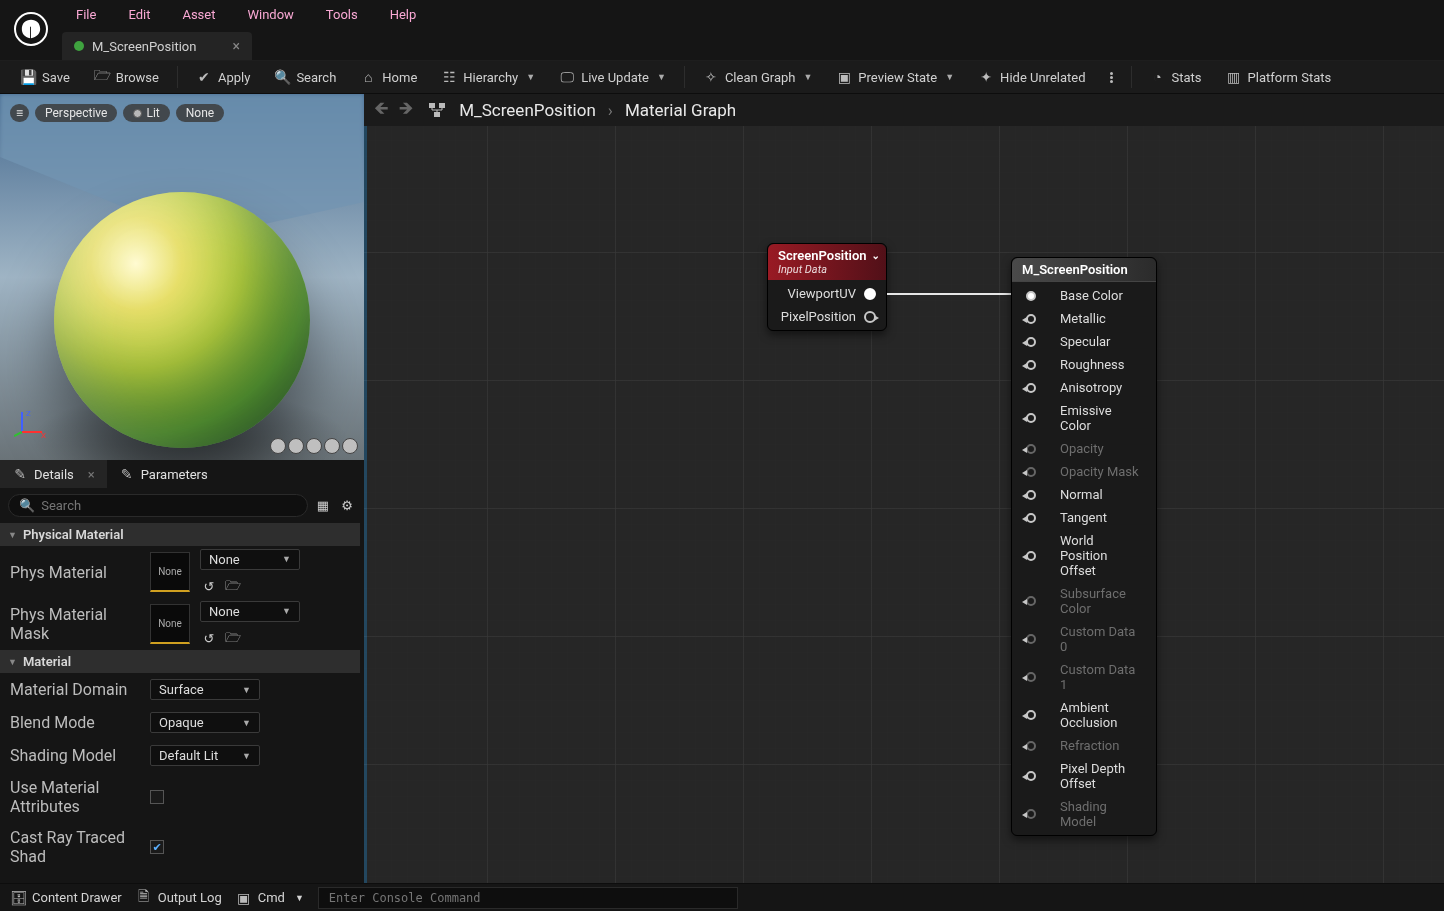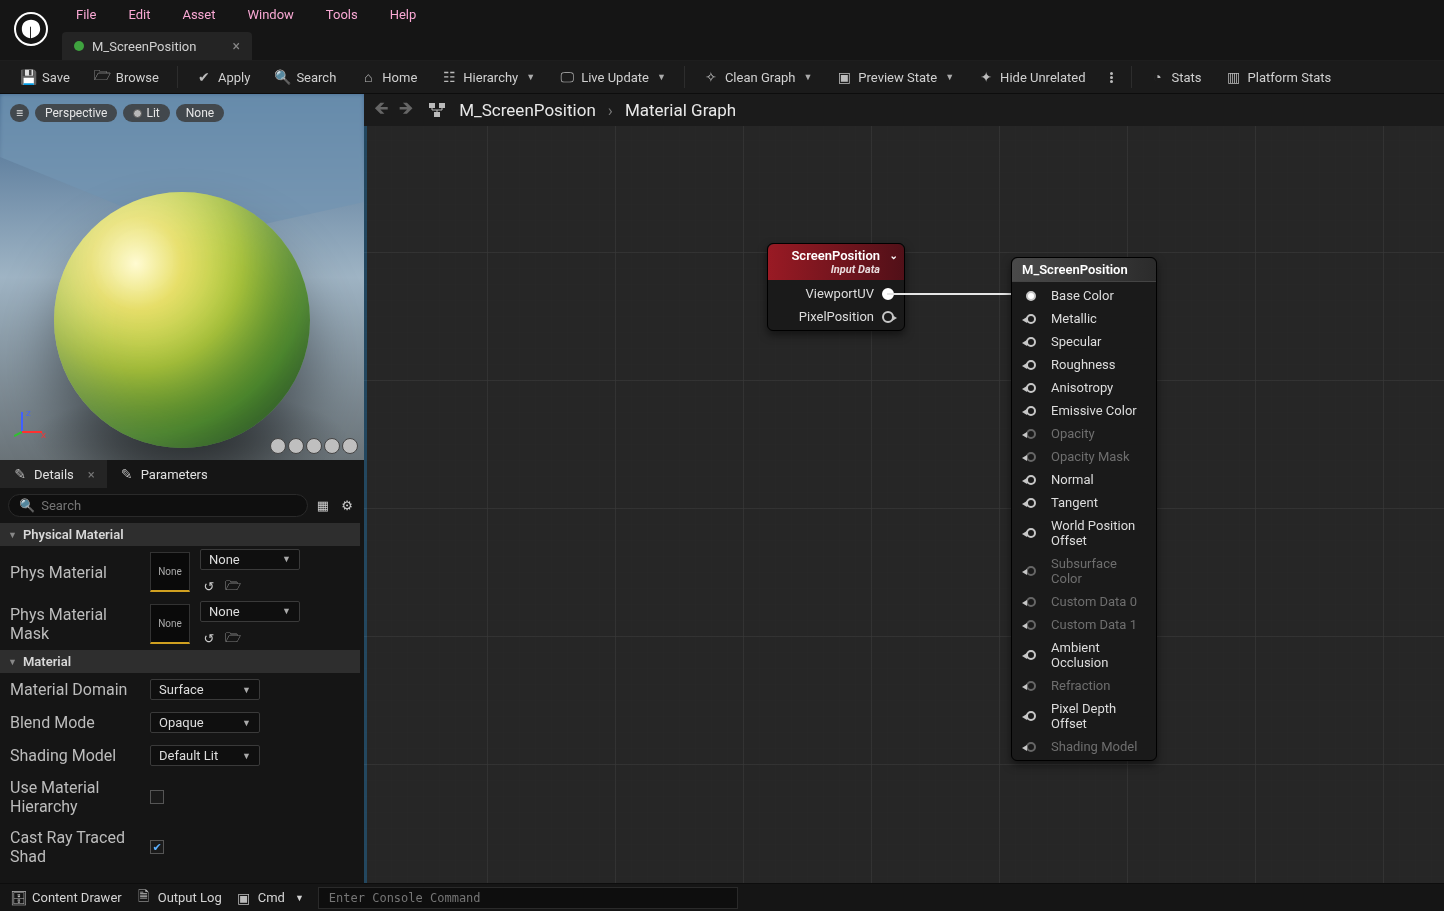--- a/index.html
+++ b/index.html
@@ -88,35 +88,35 @@
     linear-gradient(90deg, rgba(40,40,40,.6) 1px, transparent 1px);
   background-size: 128px 128px, 128px 128px, 16px 16px, 16px 16px;
   background-position: -8px -2px, -8px -2px, -8px -2px, -8px -2px;
   overflow:hidden;
   border-left: 3px solid #1fa5ff44;
 }
 .node {
   position:absolute; background:#1a1a1a; border:1px solid #000; border-radius:6px; box-shadow:0 4px 8px rgba(0,0,0,.5);
 }
 .node-header { padding:4px 24px 4px 10px; border-top-left-radius:6px; border-top-right-radius:6px; font-weight:600; color:#fff; position:relative; }
-.node-header .sub { font-weight:700; font-style:italic; font-size:11px; opacity:.85; display:block; }
+.node-header .sub { font-weight:400; font-style:italic; font-size:11px; opacity:.85; display:block; }
 .node-header .expand { position:absolute; right:6px; top:6px; font-size:10px; color:#fff; }
 .node-sp   .node-header { background: linear-gradient(90deg,#991a24 0%, #511018 100%); }
 .node-main .node-header { background: linear-gradient(90deg,#4a4a4a 0%, #2b2b2b 100%); border-bottom:1px solid #444; }
 .node-body { padding:2px 8px; }
 .pin-row { display:flex; align-items:center; justify-content:flex-end; gap:8px; padding:4px 2px; color:#ddd; font-size:13px; }
 .pin { width:12px; height:12px; border-radius:50%; border:2px solid #c7c7c7; background:#1a1a1a; }
 .pin.filled { background:#fff; border-color:#fff; }
 .pin.hollow-open { width:12px; height:12px; border-radius:50%; border:2px solid #c7c7c7; background:transparent; position:relative; }
 .pin.hollow-open::after { content:''; position:absolute; right:-5px; top:2px; width:0;height:0;border-top:3px solid transparent;border-bottom:3px solid transparent;border-left:5px solid #c7c7c7; }
 .in-pin { width:10px; height:10px; border:2px solid #c7c7c7; border-radius:50%; }
 .in-pin.filled { background:#fff; }
 .in-pin.hollow-arrow{ width:10px;height:10px;border:2px solid #c7c7c7;border-radius:50%; position:relative;}
 .in-pin.hollow-arrow::before{content:'';position:absolute;left:-6px;top:1px;width:0;height:0;border-top:3px solid transparent;border-bottom:3px solid transparent;border-right:5px solid #c7c7c7;}
-.main-in-row { display:flex; align-items:center; gap:15px; padding:4px 6px; color:#ddd; }
+.main-in-row { display:flex; align-items:center; gap:24px; padding:4px 6px; color:#ddd; }
 .main-in-row.dis { color:#6e6e6e; }
 .main-in-row .in-pin { flex-shrink:0; }
 .main-in-row.dis .in-pin { border-color:#666; }
 .wire { position:absolute; pointer-events:none; border-top:2px solid #e6e6e6; }
 
 .statusbar { height: 28px; background:#151515; border-top:1px solid #0d0d0d; display:flex; align-items:center; gap:14px; padding:0 10px; }
 .sb-btn { display:flex; align-items:center; gap:6px; cursor:pointer; color:#d4d4d4; }
 .sb-input { background:#0e0e0e; border:1px solid #2a2a2a; padding:3px 10px; width:420px; color:#888; font-family: monospace; font-size:12px; }
 
 .vdots { display:inline-block; width:3px; position:relative; }
@@ -323,21 +323,21 @@
           </div>
       </div>
       <div class="prop-row">
         <div class="prop-label">Shading Model</div>
         <div class="dropdown" style="min-width:110px;">
             <span>Default Lit</span>
             <span class="caret">▼</span>
           </div>
       </div>
       <div class="prop-row">
-        <div class="prop-label">Use Material Hierarchy</div>
+        <div class="prop-label">Use Material Attributes</div>
         <div class="checkbox"></div>
       </div>
       <div class="prop-row">
         <div class="prop-label">Cast Ray Traced Shad</div>
         <div class="checkbox">✔</div>
       </div>
     </div>
   </div>
 
   <div class="right-col">
@@ -355,21 +355,21 @@
               <path d="M4 7v2h5v2M14 7v2H9" stroke="#bbb" fill="none"></path>
             </svg>
         </span>
         <span>M_ScreenPosition</span>
         <span class="sep">›</span>
         <span>Material Graph</span>
       </div>
     </div>
     <div class="graph">
 
-      <div class="node node-sp" style="left:400px; top:117px; width:138px;text-align:right;">
+      <div class="node node-sp" style="left:400px; top:117px; width:120px;">
         <div class="node-header">
           <span>ScreenPosition</span>
           <span class="sub">Input Data</span>
           <span class="expand">⌄</span>
         </div>
         <div class="node-body">
           <div class="pin-row">
               <span>ViewportUV</span>
               <span class="pin filled"></span>
             </div>

